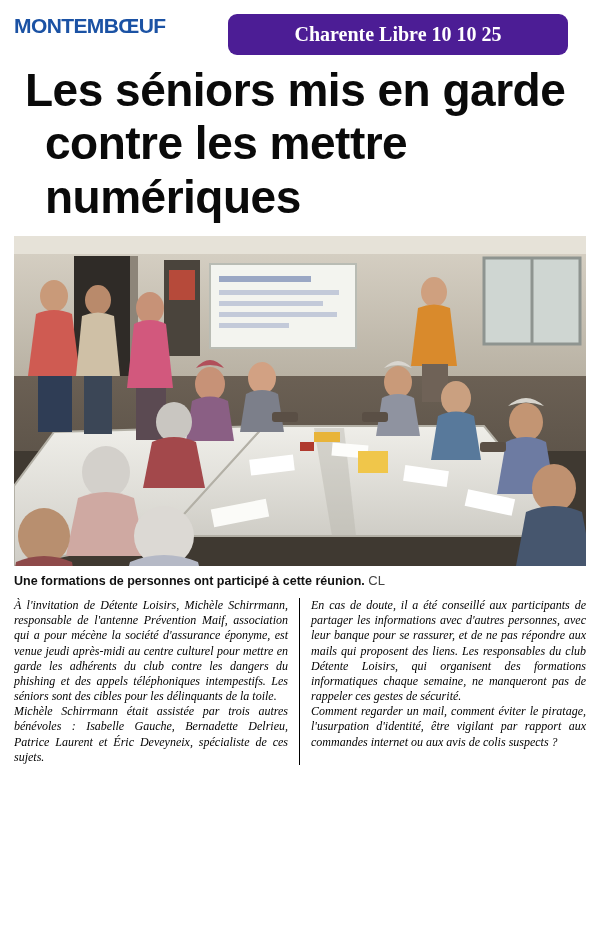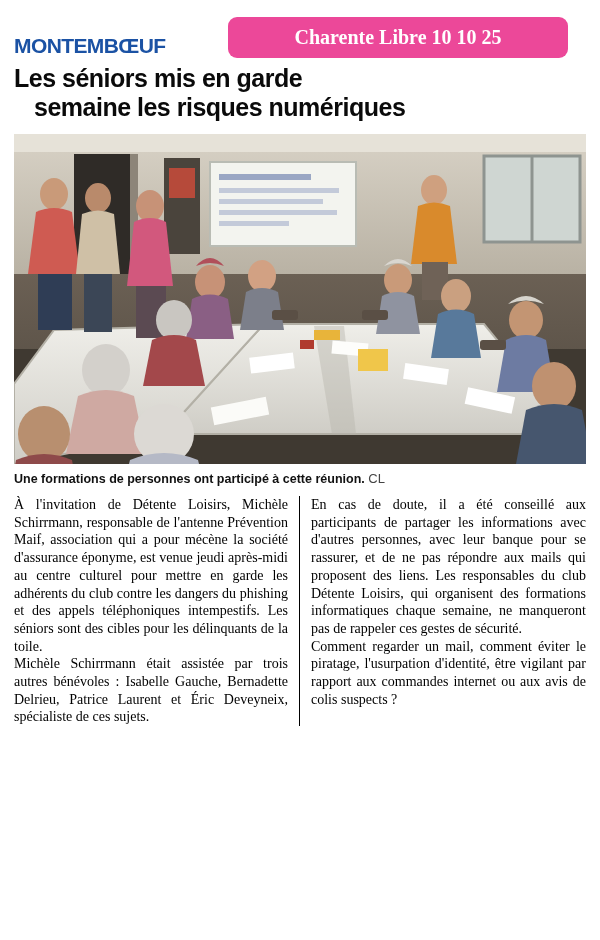--- a/index.html
+++ b/index.html
@@ -18,57 +18,57 @@
     position: relative;
     width: 600px;
     height: 940px;
     box-sizing: border-box;
     padding: 14px 14px 0 14px;
   }
 
   
   .header-row {
     display: flex;
-    align-items: flex-end;
+    align-items: flex-start;
     height: 44px;
     margin-bottom: 4px;
   }
   .masthead {
     font-family: "Liberation Sans", sans-serif;
     font-weight: bold;
     font-size: 21px;
     letter-spacing: -0.6px;
     color: #1b52a4;
     white-space: nowrap;
     margin-right: 18px;
   }
   .source-badge {
     flex: 1;
-    background: #ec4899;
+    background: #4c1d95;
     border-radius: 9px;
     color: #ffffff;
     font-family: "Liberation Serif", serif;
     font-weight: bold;
     font-size: 20px;
     text-align: center;
     padding: 9px 10px;
     box-sizing: border-box;
     max-width: 340px;
     margin-left: auto;
     margin-right: 18px;
   }
 
   
   .headline {
     font-family: "Liberation Sans", sans-serif;
     font-weight: bold;
-    font-size: 25px;
+    font-size: 46px;
     line-height: 1.16;
     letter-spacing: -0.5px;
-    margin: 6px 0 12px 0;
+    margin: 6px 0 12px 11px;
     color: #0a0a0a;
   }
   .headline .line2 {
     display: block;
     padding-left: 20px;
   }
 
   
   .photo {
     position: relative;
@@ -95,24 +95,25 @@
   
   .columns {
     display: flex;
     gap: 0px;
     border-top: 0px;
   }
   .col {
     width: 50%;
     box-sizing: border-box;
     font-family: "Liberation Serif", serif;
-    font-size: 14px;
+    font-size: 12px;
     line-height: 1.265;
     text-align: justify;
     hyphens: manual;
+    font-style: italic;
   }
   .col.left {
     padding-right: 11px;
     border-right: 1px solid #000;
   }
   .col.right {
     padding-left: 11px;
   }
   .col p {
     margin: 0;
@@ -126,21 +127,21 @@
 
 <div class="page">
 
   <div class="header-row">
     <div class="masthead">MONTEMBŒUF</div>
     <div class="source-badge">Charente Libre 10 10 25</div>
   </div>
 
   <h1 class="headline">
     <span>Les séniors mis en garde</span>
-    <span class="line2">semaine les risques numériques</span>
+    <span class="line2">contre les mettre numériques</span>
   </h1>
 
   <div class="photo">
     <svg width="572" height="330" viewBox="0 0 572 330" xmlns="http://www.w3.org/2000/svg">
       <defs>
         <linearGradient id="wallg" x1="0" y1="0" x2="0" y2="1">
           <stop offset="0%" stop-color="#d8d2c6"></stop>
           <stop offset="100%" stop-color="#b9b2a4"></stop>
         </linearGradient>
         <linearGradient id="tableg" x1="0" y1="0" x2="0" y2="1">

